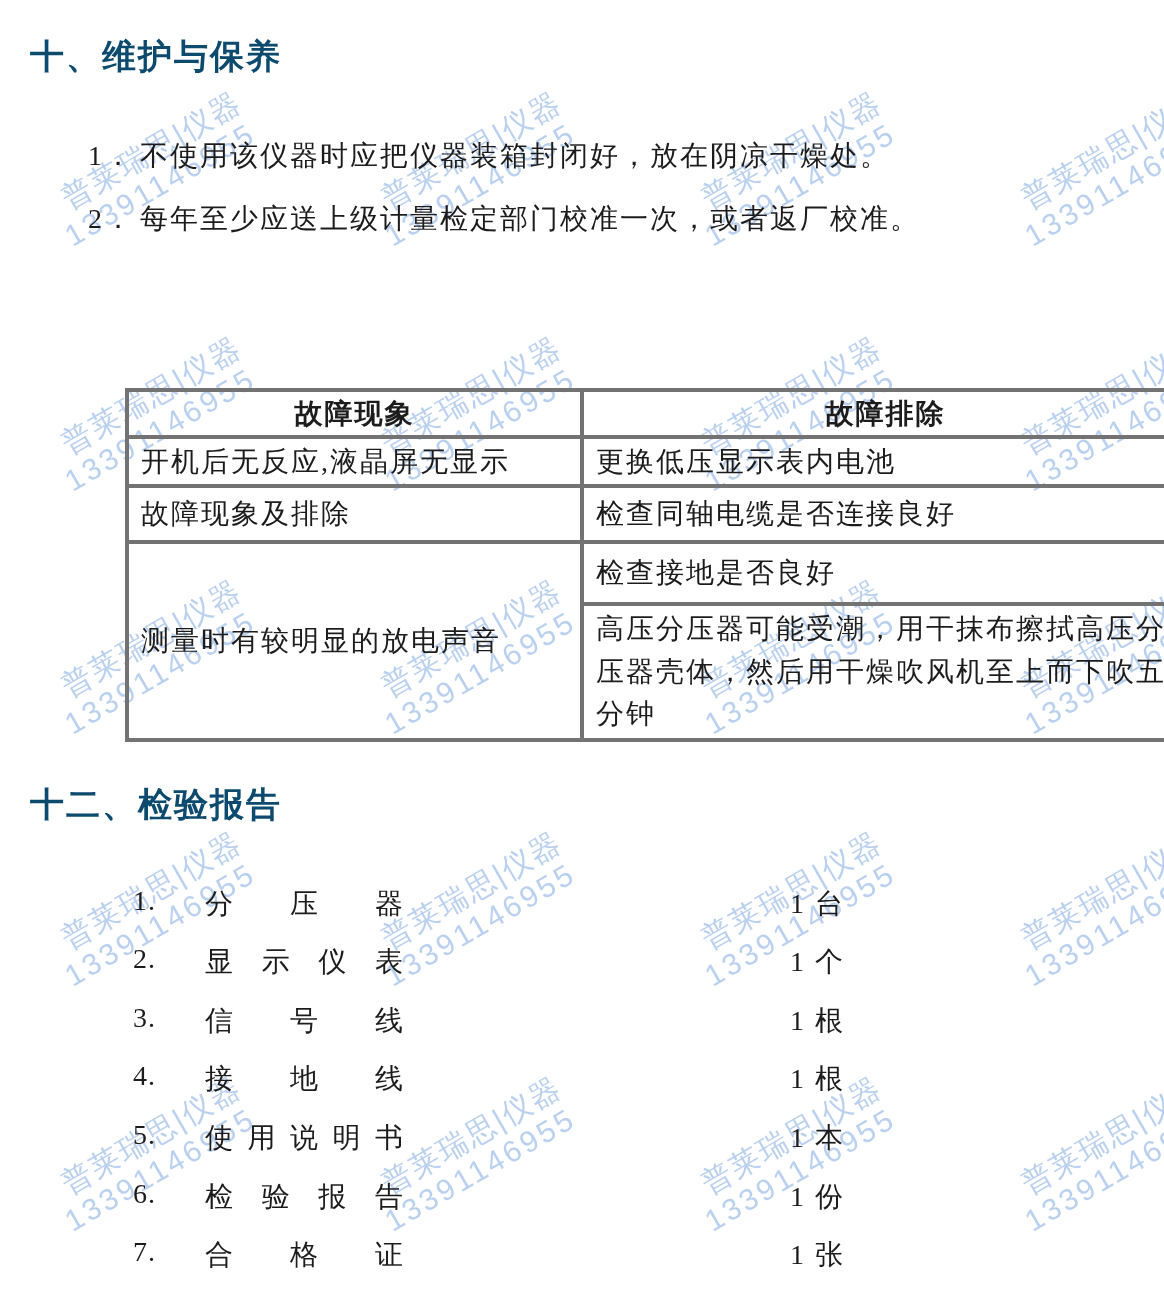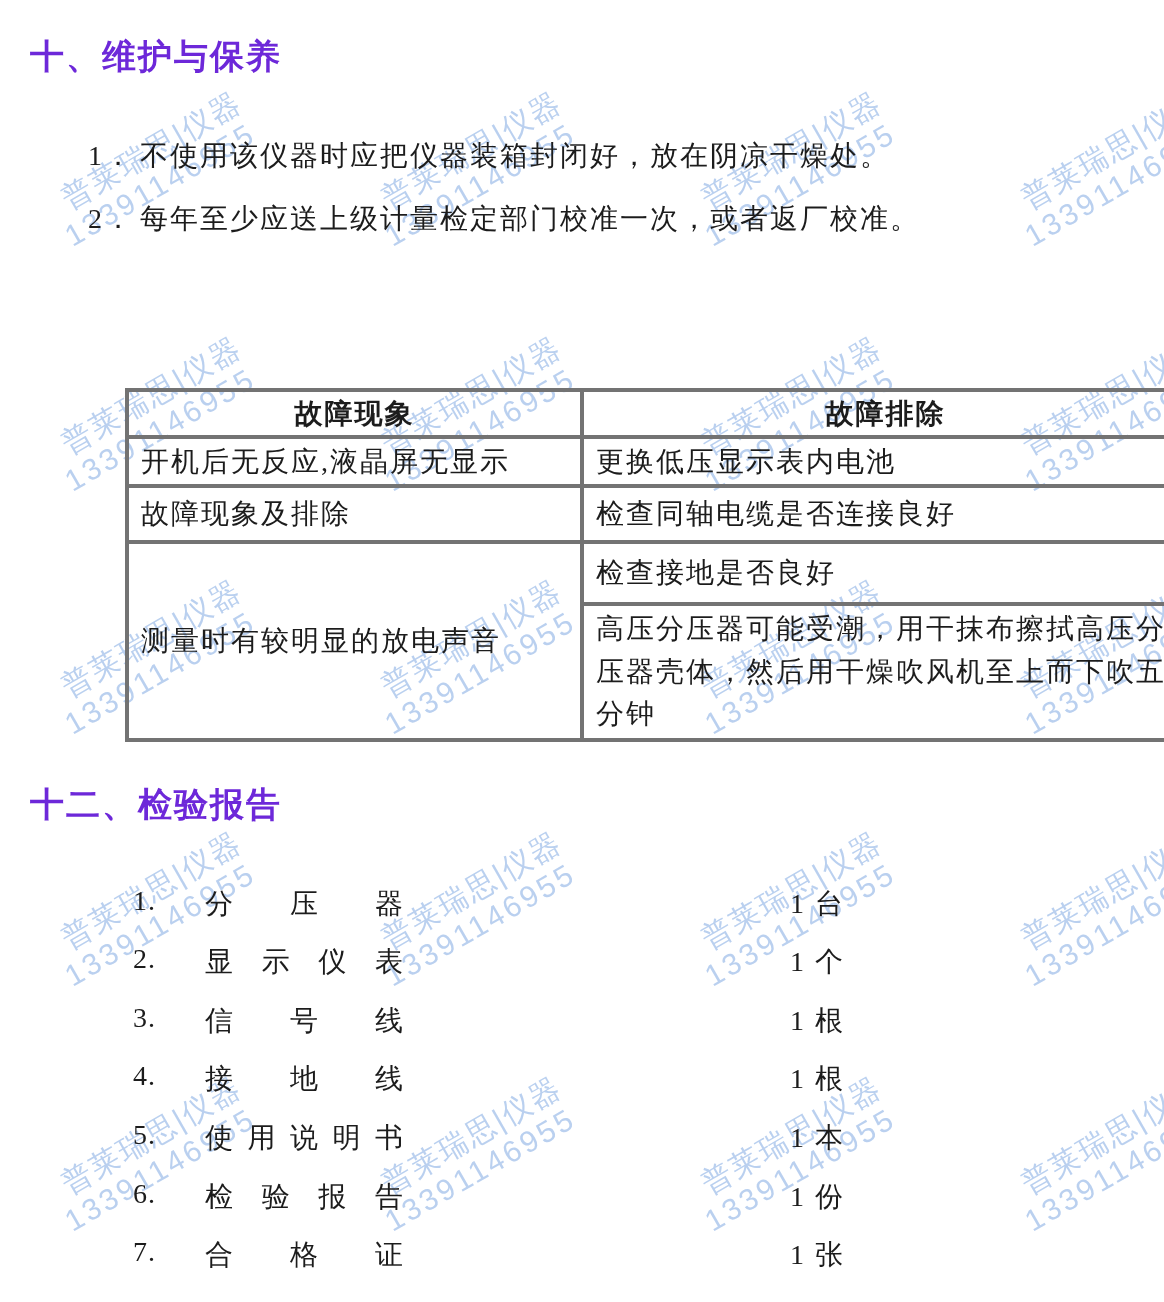--- a/index.html
+++ b/index.html
@@ -26,21 +26,21 @@
   .wm .wm-l1{font-size:30px;letter-spacing:2px;}
   .wm .wm-l2{font-size:30px;letter-spacing:3px;margin-left:-16px;}
   
   .content{position:absolute;inset:0;z-index:1;}
   .heading{
     position:absolute;left:30px;
     font-family:"Liberation Sans", sans-serif;
     font-weight:800;
     font-size:34px;
     letter-spacing:2px;
-    color:#6d28d9;
+    color:#0c4a6e;
     white-space:nowrap;
   }
   .num-para{
     position:absolute;left:88px;
     font-size:28px;
     letter-spacing:2px;
     white-space:nowrap;
     text-align:center;
   }
   .num-para .pnum{font-family:"Liberation Serif", serif;margin-right:6px;}

